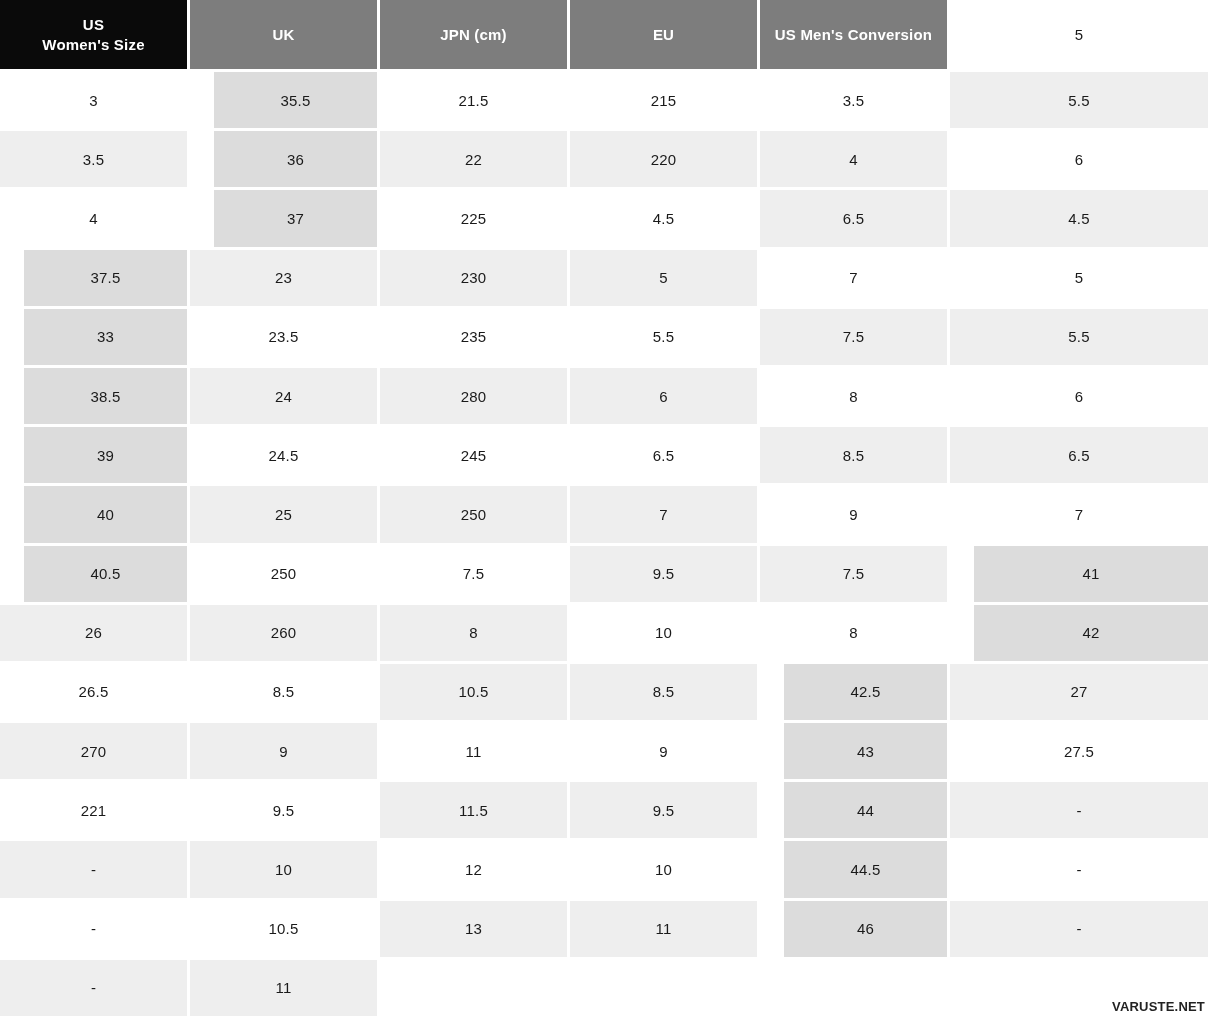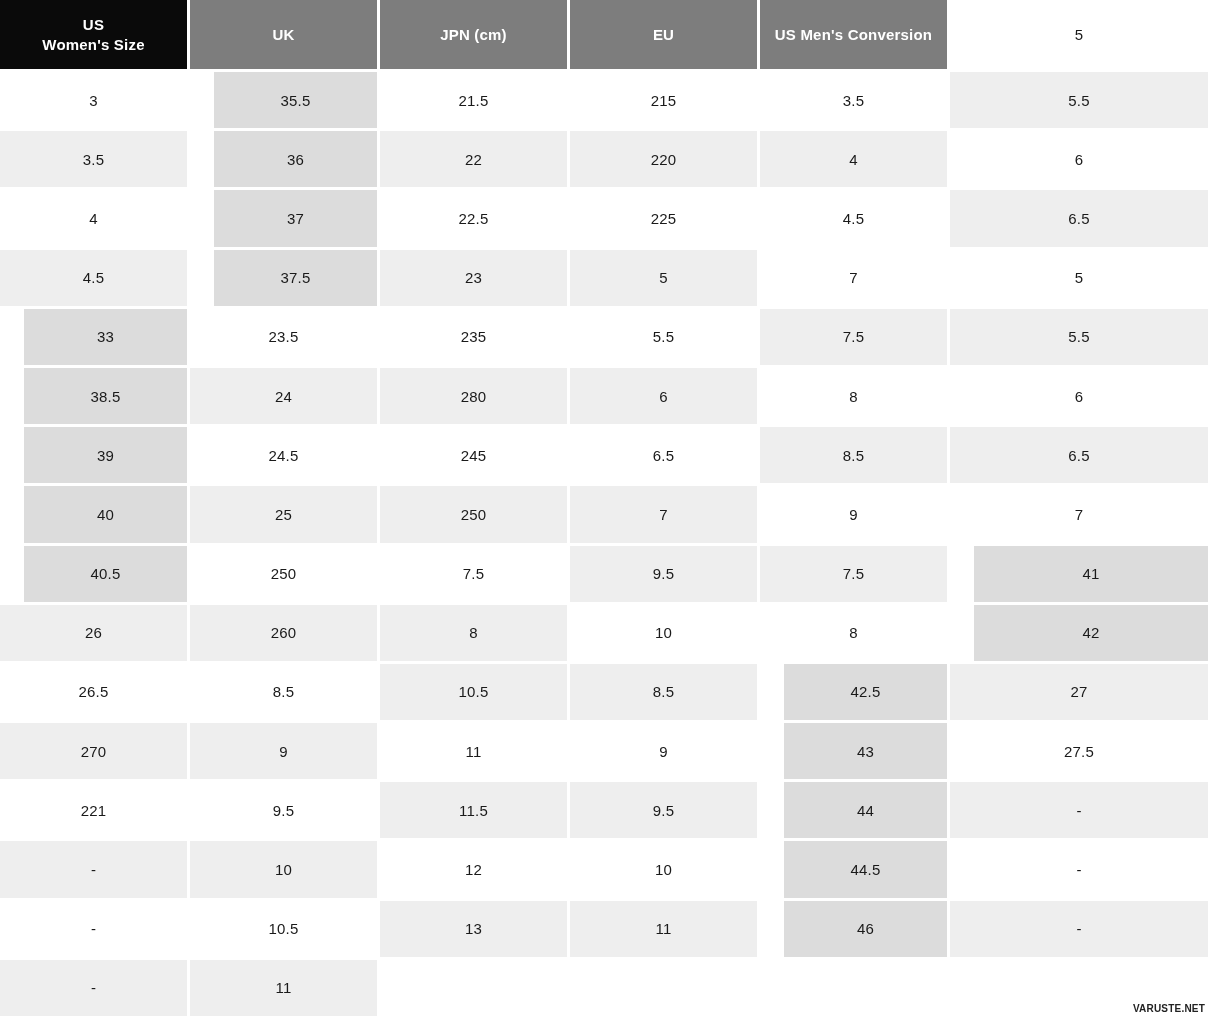--- a/index.html
+++ b/index.html
@@ -48,21 +48,21 @@
     background: var(--row-alt, #eeeeee);
   }
   .eu {
     background: var(--eu-col, #dcdcdc);
     margin-left: 24px;
   }
   .watermark {
     position: absolute;
     right: 3px;
     bottom: 2px;
-    font-size: 10px;
+    font-size: 13px;
     font-weight: bold;
     color: #222222;
     letter-spacing: 0.2px;
   }
 </style>
 </head>
 <body>
 
 <div class="size-table">
   <div class="cell head black">US
@@ -79,27 +79,27 @@
     <div class="cell">3.5</div>
     <div class="cell alt">5.5</div>
     <div class="cell alt">3.5</div>
     <div class="cell alt eu">36</div>
     <div class="cell alt">22</div>
     <div class="cell alt">220</div>
     <div class="cell alt">4</div>
     <div class="cell">6</div>
     <div class="cell">4</div>
     <div class="cell eu">37</div>
-    <div class="cell">22.5</div>
     <div class="cell">225</div>
     <div class="cell">4.5</div>
     <div class="cell alt">6.5</div>
     <div class="cell alt">4.5</div>
     <div class="cell alt eu">37.5</div>
     <div class="cell alt">23</div>
+    <div class="cell alt">230</div>
     <div class="cell alt">5</div>
     <div class="cell">7</div>
     <div class="cell">5</div>
     <div class="cell eu">33</div>
     <div class="cell">23.5</div>
     <div class="cell">235</div>
     <div class="cell">5.5</div>
     <div class="cell alt">7.5</div>
     <div class="cell alt">5.5</div>
     <div class="cell alt eu">38.5</div>

